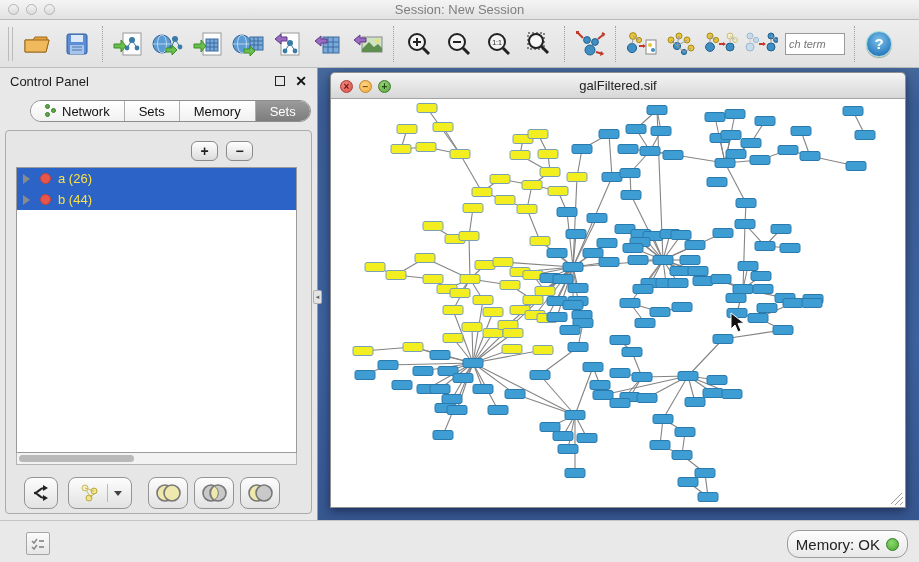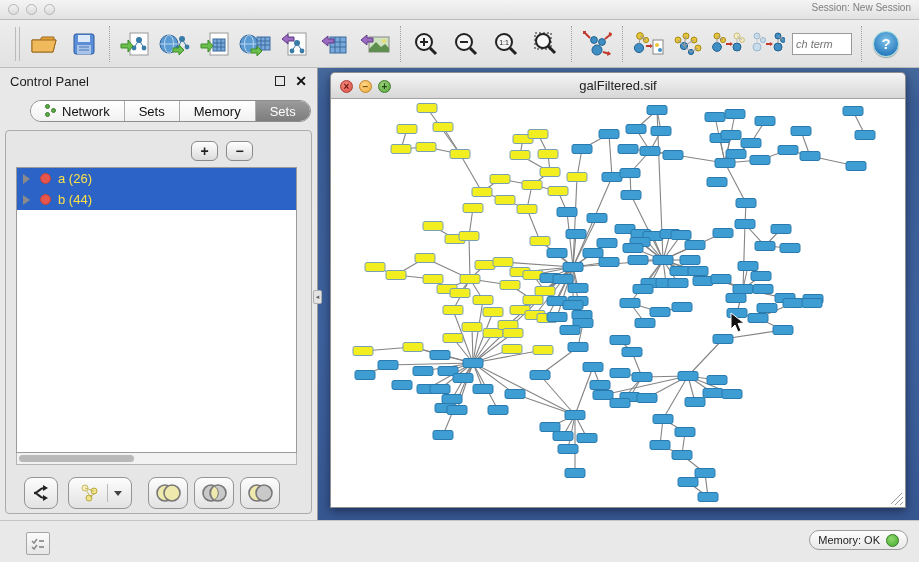--- a/index.html
+++ b/index.html
@@ -6,27 +6,27 @@
   html,body { width:919px; height:562px; }
   body { font-family:"Liberation Sans", sans-serif; background:#d0d0d0; }
   #app { position:relative; width:919px; height:562px; background:#e8e8e8; overflow:hidden; }
 
   
   .titlebar { position:absolute; left:0; top:0; width:919px; height:20px;
     background:linear-gradient(#f4f4f4,#e2e2e2); border-bottom:1px solid #b9b9b9; }
   .tl-dots { position:absolute; left:8px; top:4px; display:flex; gap:7px; }
   .tl-dot { width:11px; height:11px; border-radius:50%; border:1px solid #b4b4b4;
     background:linear-gradient(#f2f2f2,#dcdcdc); }
-  .win-title { position:absolute; left:0; right:8px; top:2px; text-align:right;
-    font-size:10px; color:#7f7f7f; }
+  .win-title { position:absolute; left:0; right:0; top:2px; text-align:center;
+    font-size:13px; color:#7f7f7f; }
 
   
   .toolbar { position:absolute; left:0; top:20px; width:919px; height:48px;
     background:linear-gradient(#ededed,#e2e2e2); border-bottom:1px solid #bcbcbc;
-    display:flex; align-items:center; padding-left:11px; }
+    display:flex; align-items:center; padding-left:4px; }
   .grip { width:5px; height:34px; border-left:1px solid #bbb; border-right:1px solid #bbb; margin:0 4px; }
   .tbtn { width:40px; height:38px; display:flex; align-items:center; justify-content:center; border-radius:4px; }
   .tsep { width:1px; height:36px; margin:0 5px; border-left:1px dotted #a0a0a0; }
   .search-box { width:60px; height:22px; border:1px solid #9a9a9a; background:#fff;
     font-style:italic; font-size:11px; color:#555; padding:2px 3px; margin:0 4px; font-family:"Liberation Sans",sans-serif;}
   .help-btn { width:26px; height:26px; border-radius:50%;
     background:radial-gradient(circle at 50% 35%, #7ec3ea, #2f7fc1 70%, #1c5e98);
     color:#fff; font-weight:bold; font-size:15px; display:flex; align-items:center; justify-content:center;
     border:1px solid #9dd; box-shadow:0 1px 1px rgba(0,0,0,.3); margin:0 6px; }
 
@@ -99,23 +99,23 @@
       linear-gradient(135deg, transparent 45%, #9a9a9a 45%, #9a9a9a 50%, transparent 50%) ,
       linear-gradient(135deg, transparent 65%, #9a9a9a 65%, #9a9a9a 70%, transparent 70%),
       linear-gradient(135deg, transparent 85%, #9a9a9a 85%, #9a9a9a 90%, transparent 90%); }
 
   
   .statusbar { position:absolute; left:0; top:520px; width:919px; height:42px;
     background:#e9e9e9; border-top:1px solid #c6c6c6; }
   .task-btn { position:absolute; left:26px; top:11px; width:24px; height:23px;
     border:1px solid #a5a5a5; background:linear-gradient(#fbfbfb,#e6e6e6); border-radius:2px;
     display:flex; align-items:center; justify-content:center; }
-  .memory-btn { position:absolute; right:11px; top:9px; height:20px; padding:0 8px;
+  .memory-btn { position:absolute; right:11px; top:9px; height:28px; padding:0 8px;
     border:1px solid #9b9b9b; border-radius:12px; background:linear-gradient(#fdfdfd,#e8e8e8);
-    display:flex; align-items:center; gap:6px; font-size:11px; color:#222; }
+    display:flex; align-items:center; gap:6px; font-size:15px; color:#222; }
   .mem-dot { width:13px; height:13px; border-radius:50%;
     background:radial-gradient(circle at 40% 35%, #8ed86e, #46a92c); border:1px solid #2f7d1e; }
 </style>
 </head>
 <body>
 
 <div id="app">
 
   <div class="titlebar">
     <div class="tl-dots">

